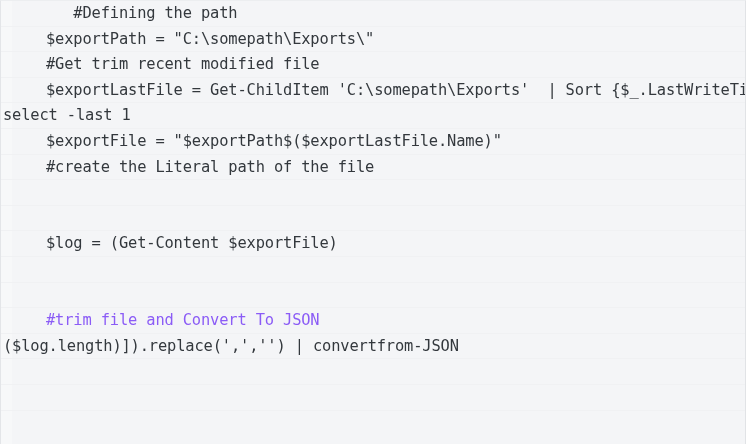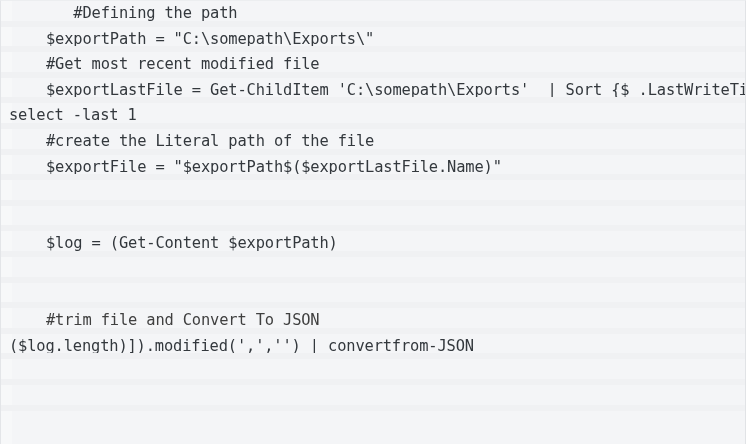--- a/index.html
+++ b/index.html
@@ -37,49 +37,49 @@
   .code-line {
     position: relative;
     height: 25.6px;
     line-height: 25.6px;
     font-family: "DejaVu Sans Mono", "Liberation Mono", monospace;
     font-size: 15.4px;
     color: #33383d;
     white-space: pre;
     letter-spacing: -0.15px;
     box-sizing: border-box;
-    border-bottom: 6px solid #ec4899;
+    border-bottom: 1px solid #ec4899;
     overflow: hidden;
   }
   .code-line.indent {
     padding-left: 45px;
   }
   .code-line.flush {
-    padding-left: 8px;
+    padding-left: 2px;
   }
   .code-line.blank {
     color: transparent;
   }
 </style>
 </head>
 <body>
 
 <div id="code-viewer" style="background: rgb(244, 245, 247);">
   <div id="gutter-band"></div>
   <ul id="code-lines">
       <li class="code-line indent" style="color: rgb(51, 56, 61); border-bottom-color: rgb(240, 241, 243);">   #Defining the path</li>
       <li class="code-line indent" style="color: rgb(51, 56, 61); border-bottom-color: rgb(240, 241, 243);">$exportPath = "C:\somepath\Exports\"</li>
-      <li class="code-line indent" style="color: rgb(51, 56, 61); border-bottom-color: rgb(240, 241, 243);">#Get most recent modified file</li>
+      <li class="code-line indent" style="color: rgb(51, 56, 61); border-bottom-color: rgb(240, 241, 243);">#Get trim recent modified file</li>
       <li class="code-line indent" style="color: rgb(51, 56, 61); border-bottom-color: rgb(240, 241, 243);">$exportLastFile = Get-ChildItem 'C:\somepath\Exports'  | Sort {$_.LastWriteTime} |</li>
       <li class="code-line flush" style="color: rgb(51, 56, 61); border-bottom-color: rgb(240, 241, 243);">select -last 1</li>
+      <li class="code-line indent" style="color: rgb(51, 56, 61); border-bottom-color: rgb(240, 241, 243);">$exportFile = "$exportPath$($exportLastFile.Name)"</li>
       <li class="code-line indent" style="color: rgb(51, 56, 61); border-bottom-color: rgb(240, 241, 243);">#create the Literal path of the file</li>
-      <li class="code-line indent" style="color: rgb(51, 56, 61); border-bottom-color: rgb(240, 241, 243);">$exportFile = "$exportPath$($exportLastFile.Name)"</li>
       <li class="code-line indent blank" style="color: rgb(51, 56, 61); border-bottom-color: rgb(240, 241, 243);"></li>
       <li class="code-line indent blank" style="color: rgb(51, 56, 61); border-bottom-color: rgb(240, 241, 243);"></li>
-      <li class="code-line indent" style="color: rgb(51, 56, 61); border-bottom-color: rgb(240, 241, 243);">$log = (Get-Content $exportPath)</li>
+      <li class="code-line indent" style="color: rgb(51, 56, 61); border-bottom-color: rgb(240, 241, 243);">$log = (Get-Content $exportFile)</li>
       <li class="code-line indent blank" style="color: rgb(51, 56, 61); border-bottom-color: rgb(240, 241, 243);"></li>
       <li class="code-line indent blank" style="color: rgb(51, 56, 61); border-bottom-color: rgb(240, 241, 243);"></li>
-      <li class="code-line indent" style="color: #404040; border-bottom-color: rgb(240, 241, 243);">#trim file and Convert To JSON</li>
-      <li class="code-line flush" style="color: rgb(51, 56, 61); border-bottom-color: rgb(240, 241, 243);">($log.length)]).modified(',','') | convertfrom-JSON</li>
+      <li class="code-line indent" style="color: #8b5cf6; border-bottom-color: rgb(240, 241, 243);">#trim file and Convert To JSON</li>
+      <li class="code-line flush" style="color: rgb(51, 56, 61); border-bottom-color: rgb(240, 241, 243);">($log.length)]).replace(',','') | convertfrom-JSON</li>
       <li class="code-line indent blank" style="color: rgb(51, 56, 61); border-bottom-color: rgb(240, 241, 243);"></li>
       <li class="code-line indent blank" style="color: rgb(51, 56, 61); border-bottom-color: rgb(240, 241, 243);"></li>
     </ul>
 </div>
 
 </body></html>

